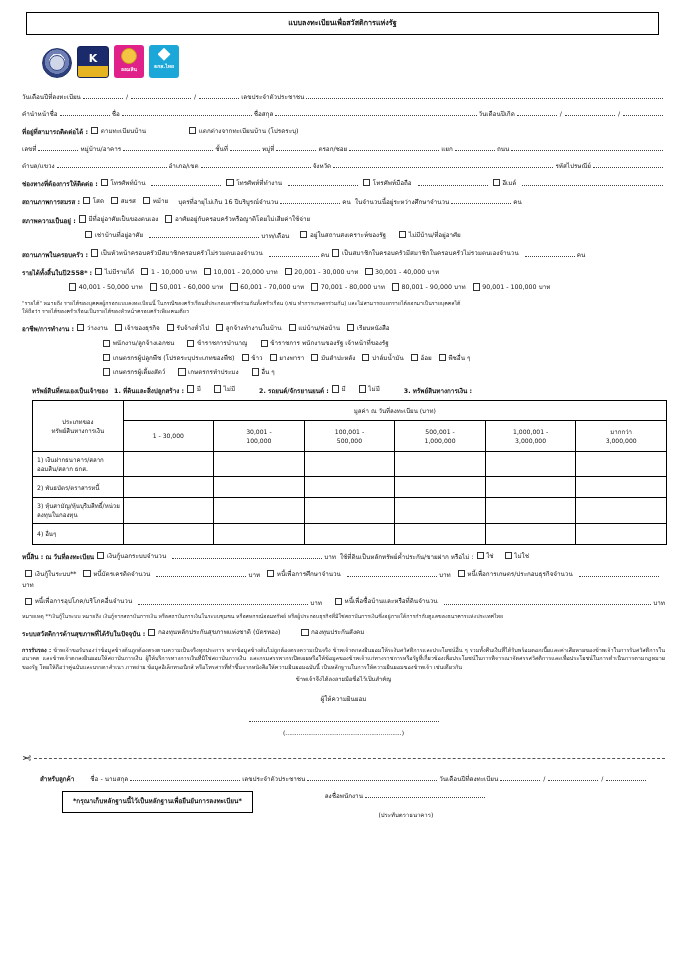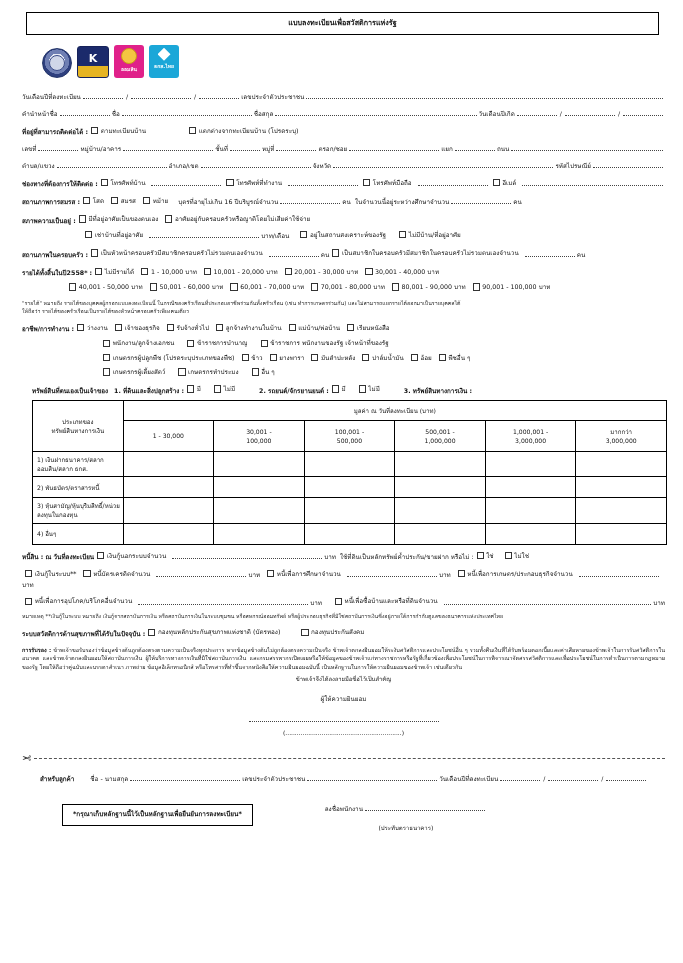--- a/index.html
+++ b/index.html
@@ -614,21 +614,21 @@
         <span class="lbl">เลขประจำตัวประชาชน</span>
         <span class="dots w130"></span>
         <span class="lbl">วันเดือนปีที่ลงทะเบียน</span>
         <span class="dots w40"></span>
           <span class="sl">/</span>
         <span class="dots w50"></span>
           <span class="sl">/</span>
         <span class="dots w40"></span>
       </div>
 
-      <div style="margin-top:21px;white-space:nowrap">
+      <div style="margin-top:8px;white-space:nowrap">
         <span class="keep-box">*กรุณาเก็บหลักฐานนี้ไว้เป็นหลักฐานเพื่อยืนยันการลงทะเบียน*</span>
         <span class="stamp-col">
           <span class="stamp-line">
             <span class="lbl">ลงชื่อพนักงาน</span>
             <span class="dots" style="flex:0 0 120px"></span>
           </span>
           <div class="stamp-paren">(ประทับตราธนาคาร)</div>
         </span>
       </div>
     </div>

